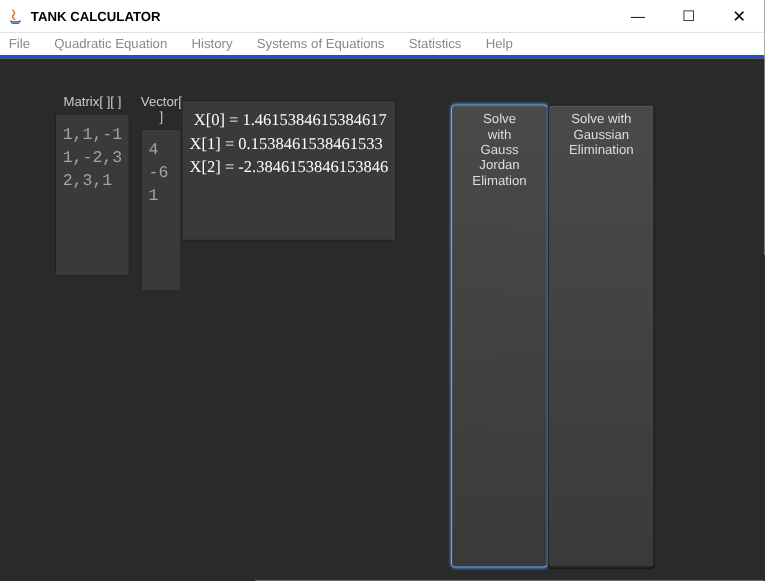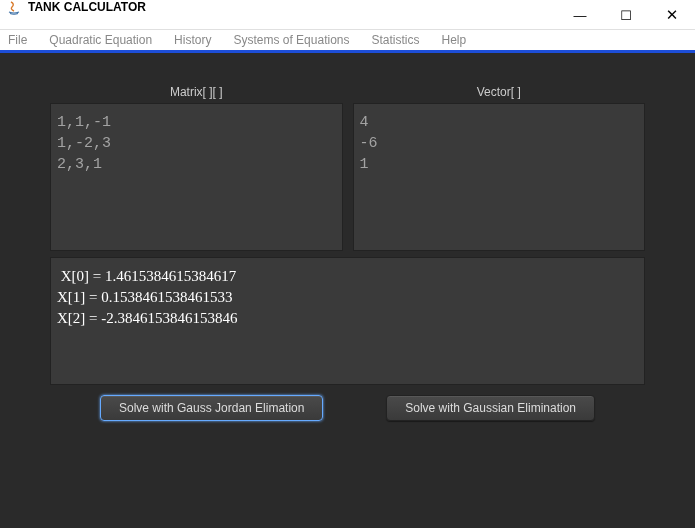--- a/index.html
+++ b/index.html
@@ -7,21 +7,21 @@
     width: 695px;
     height: 528px;
     font-family: "Segoe UI", Tahoma, sans-serif;
     background: #fff;
     overflow: hidden;
   }
   .titlebar {
     height: 30px;
     background: #fff;
     display: flex;
-    align-items: flex-start;
+    align-items: center;
     padding-left: 6px;
     border-bottom: 1px solid #e0e0e0;
   }
   .java-icon {
     width: 16px; height: 16px;
     margin-right: 6px;
     display: inline-flex;
     align-items: center;
     justify-content: center;
   }
@@ -52,21 +52,21 @@
   }
   .menu-item {
     font-size: 12px;
     color: #888;
   }
   .content {
     background: #2a2a2a;
     height: calc(528px - 30px - 23px);
     padding: 32px 50px 12px 50px;
     display: flex;
-    flex-direction: column;
+    flex-direction: row;
   }
   .top-row {
     display: flex;
     gap: 10px;
   }
   .panel-group {
     display: flex;
     flex-direction: column;
     flex: 1;
   }

